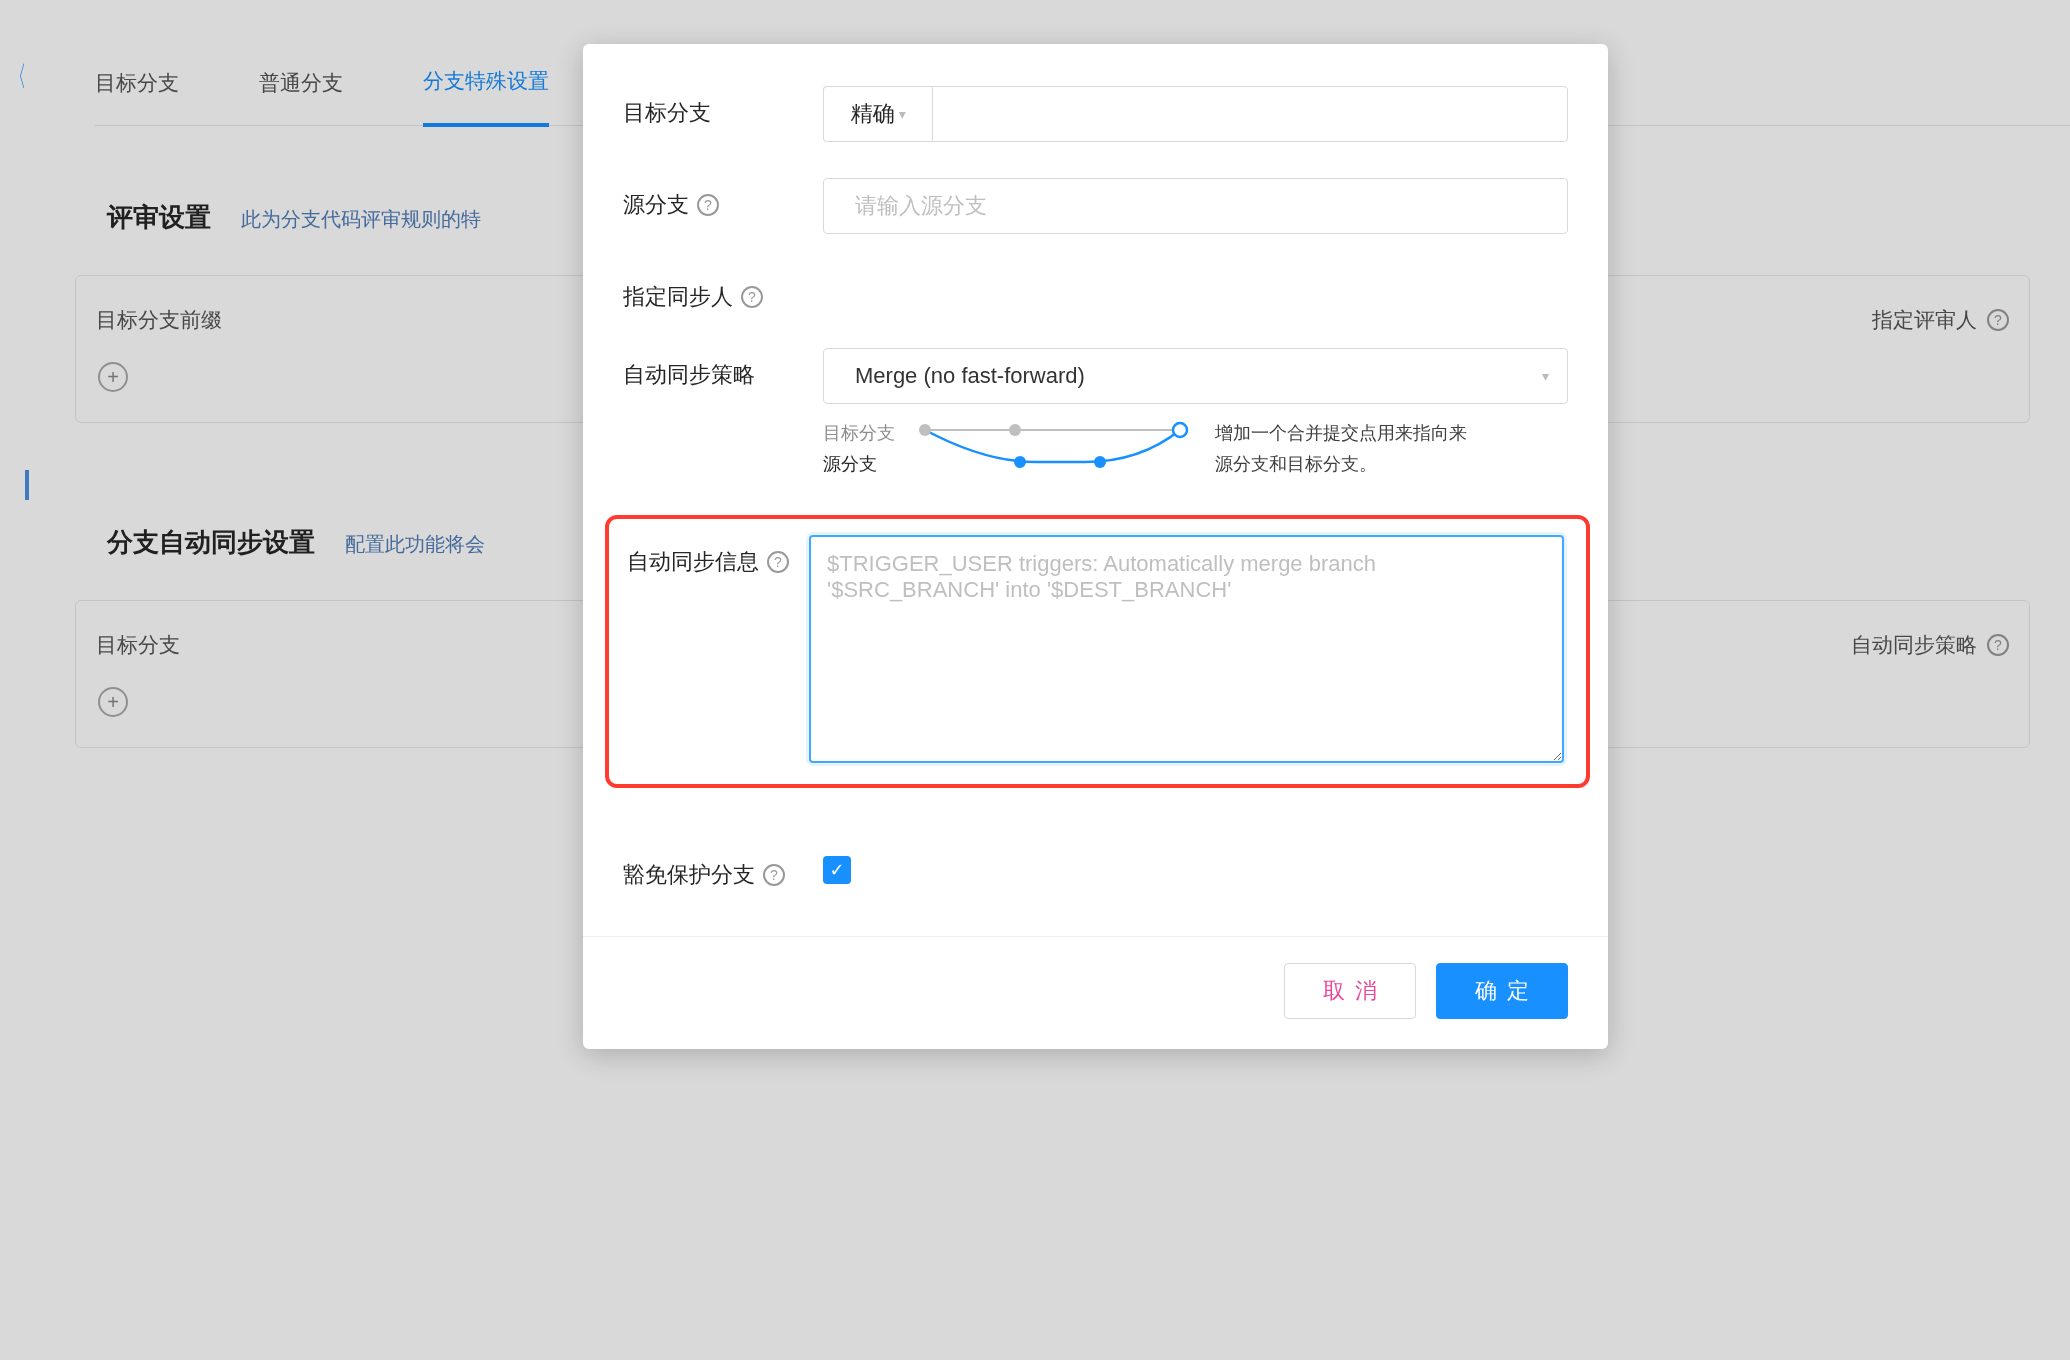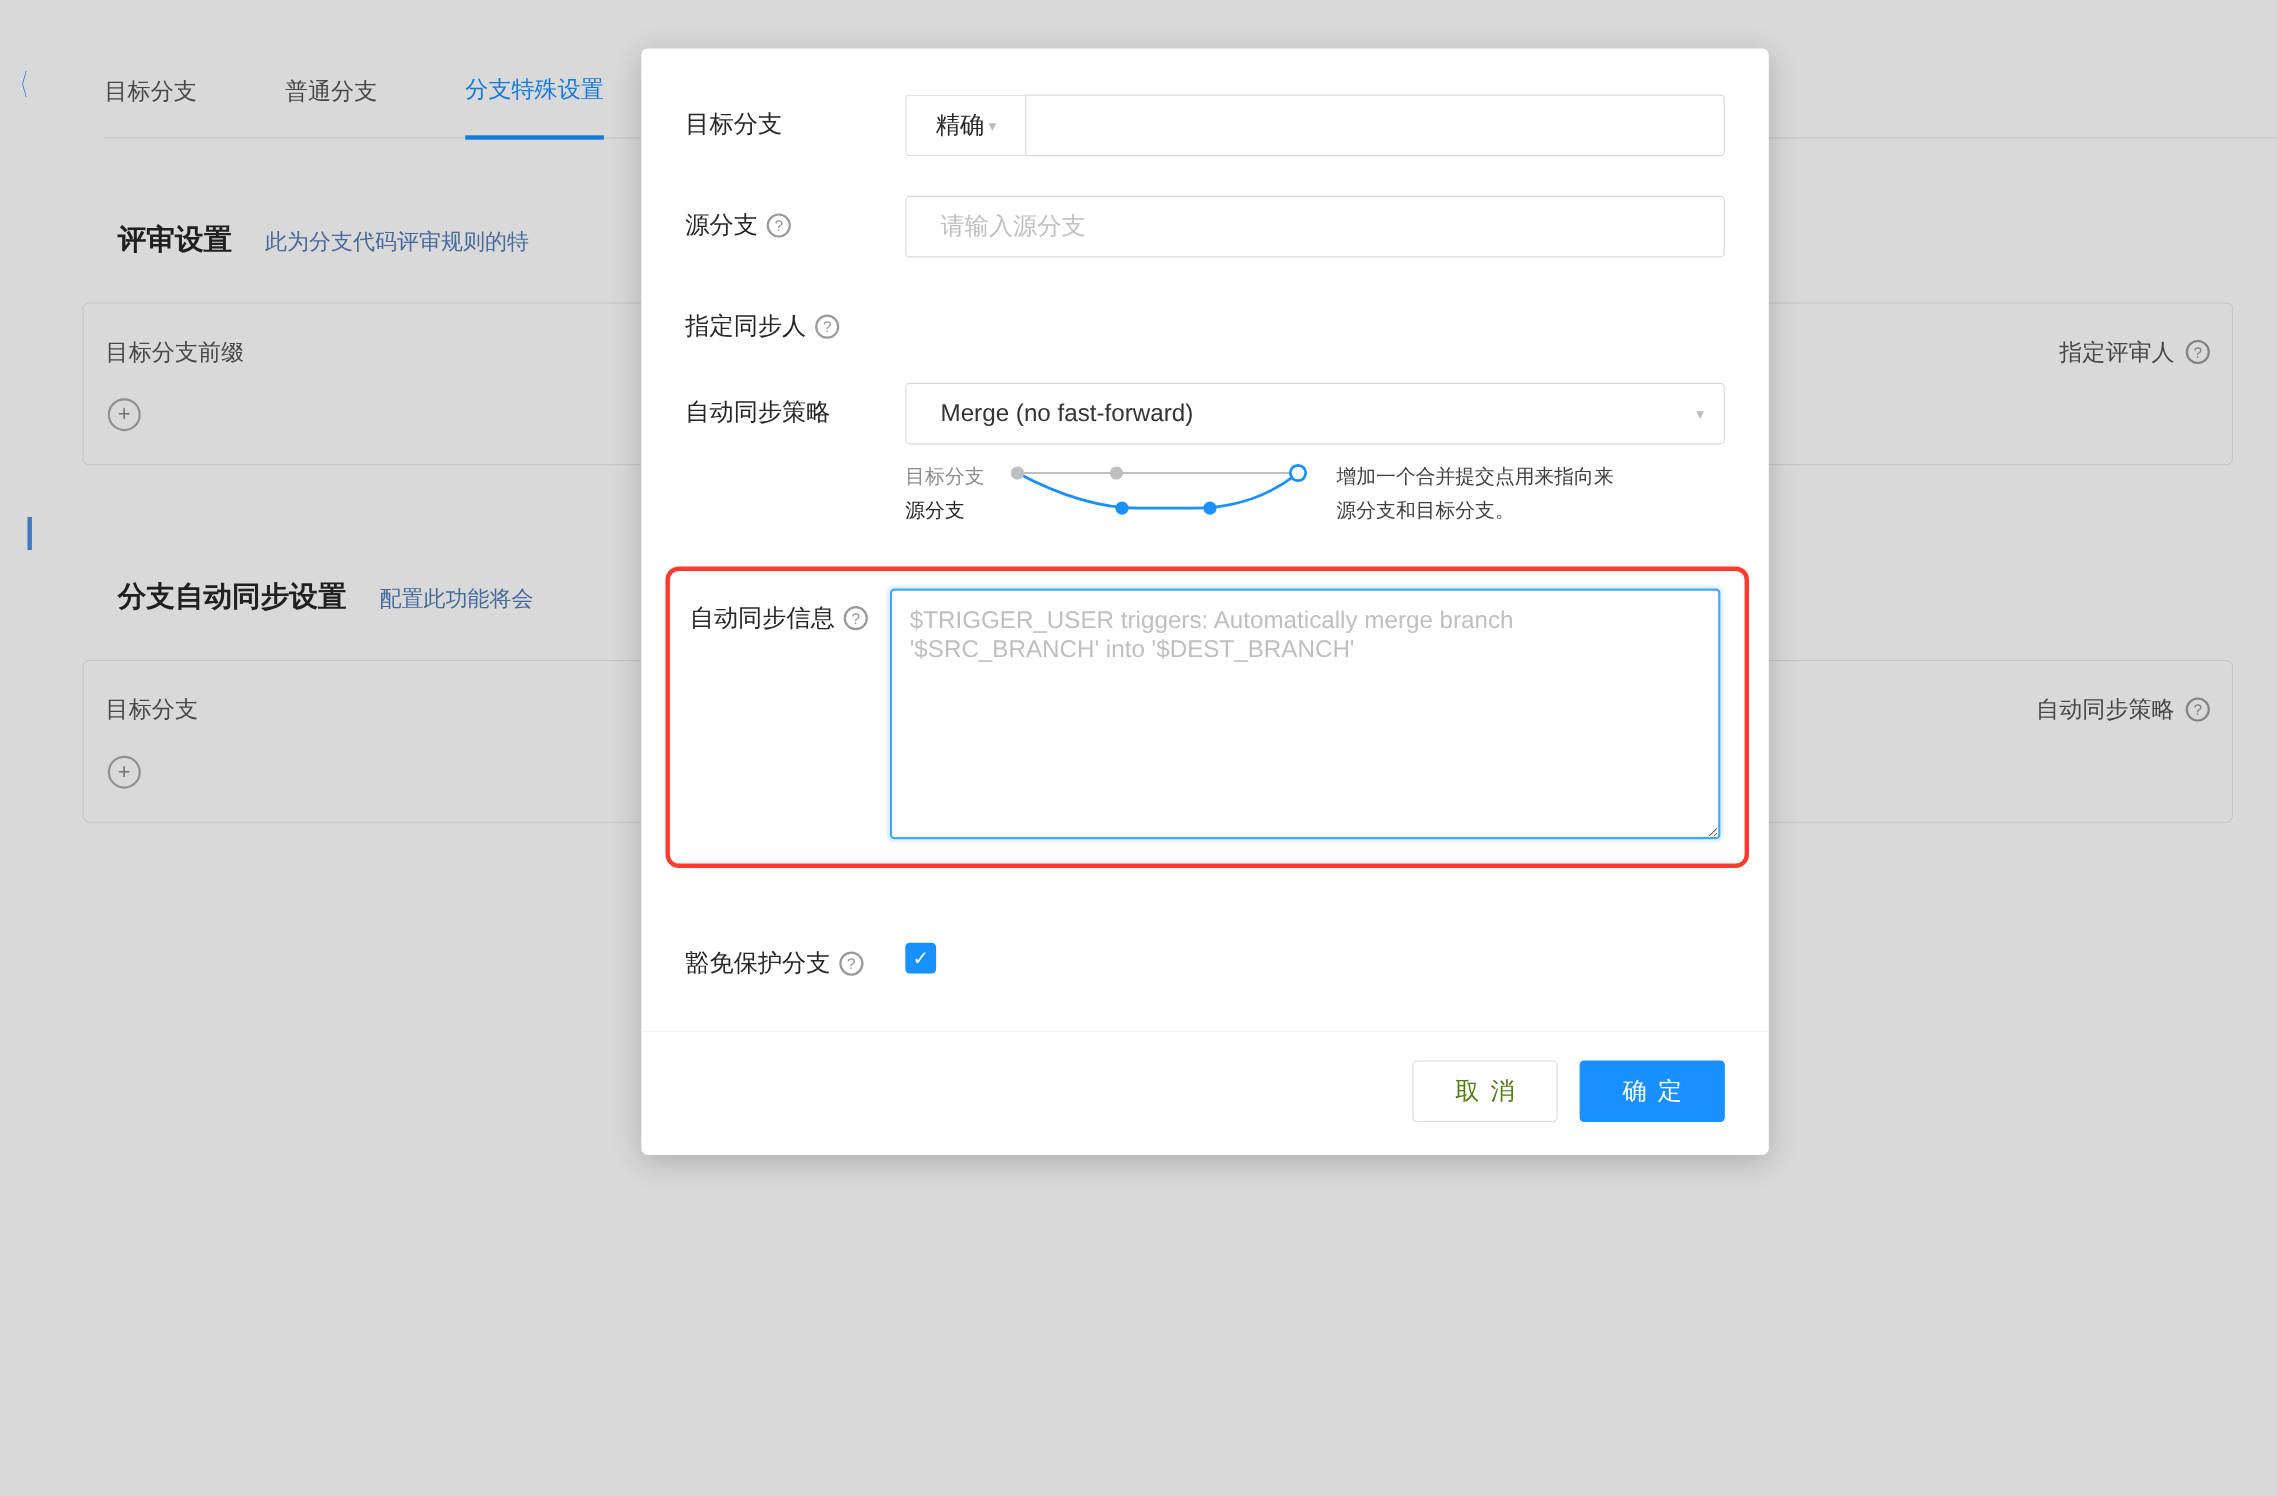--- a/index.html
+++ b/index.html
@@ -247,21 +247,21 @@
     min-width: 120px;
     padding: 0 28px;
     border-radius: 4px;
     font-size: 22px;
     letter-spacing: 10px;
     text-indent: 10px;
     display: inline-flex;
     align-items: center; justify-content: center;
     cursor: pointer;
   }
-  .btn-default { background: #fff; border: 1px solid #d9d9d9; color: #4d7c0f; }
+  .btn-default { background: #fff; border: 1px solid #d9d9d9; color: #ec4899; }
   .btn-primary { background: #1890ff; border: 1px solid #1890ff; color: #fff; }
 </style>
 </head>
 <body>
 
 <div class="bg-page">
 
   <div class="back-chevron">〈</div>
 
   <div class="tabs">

